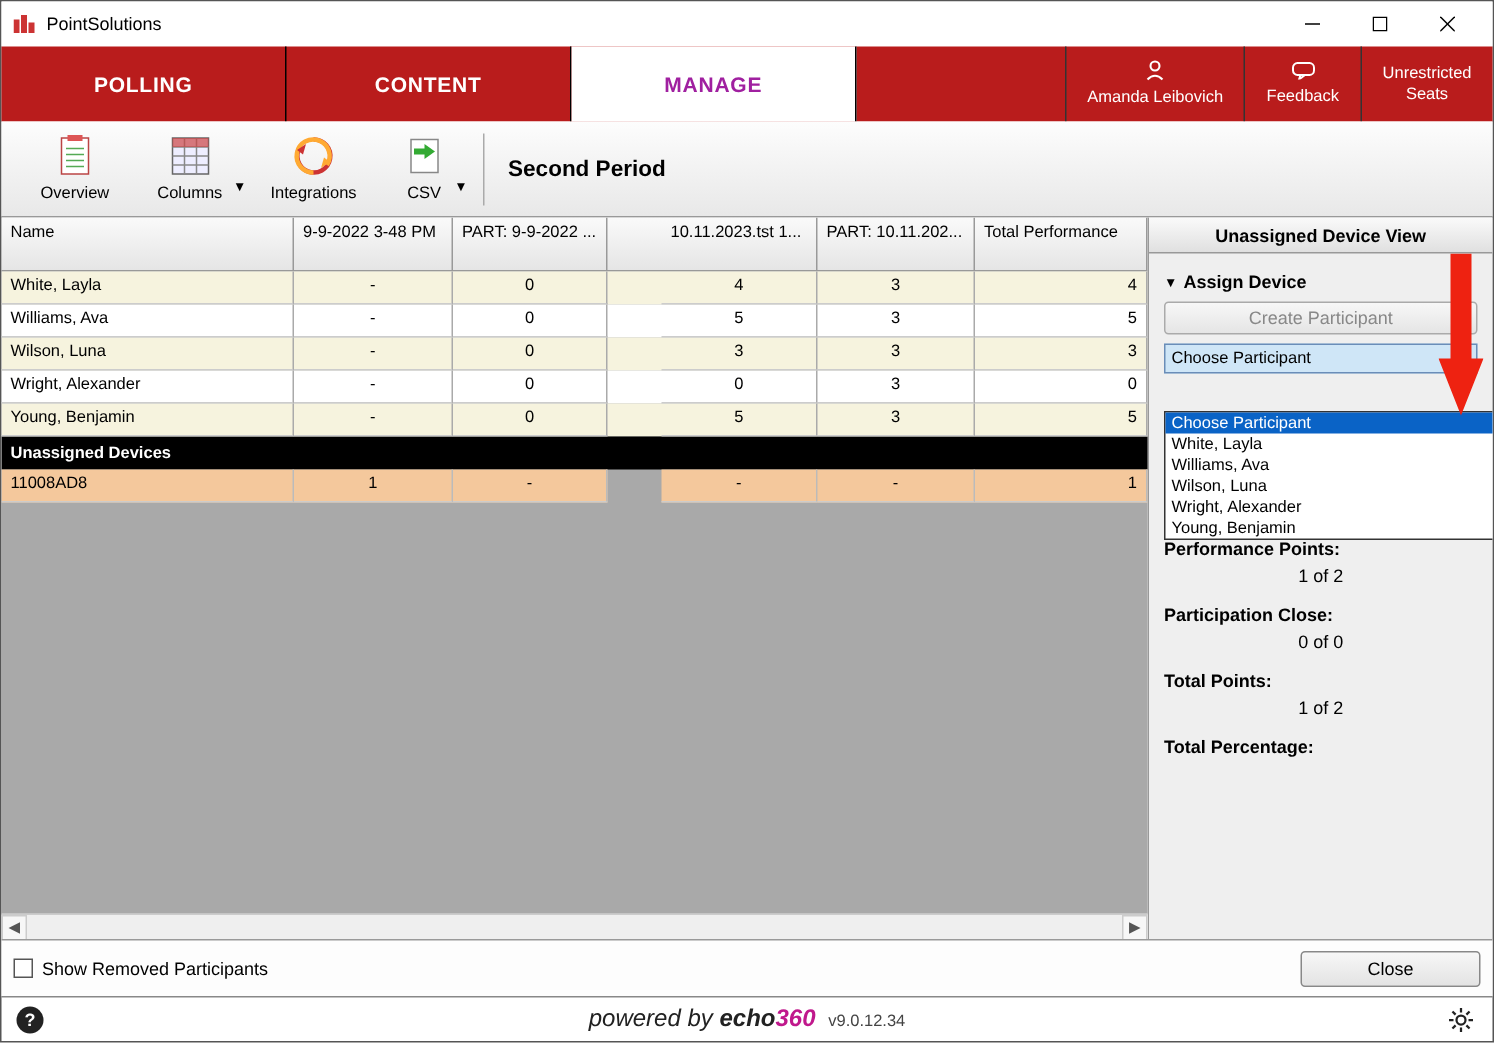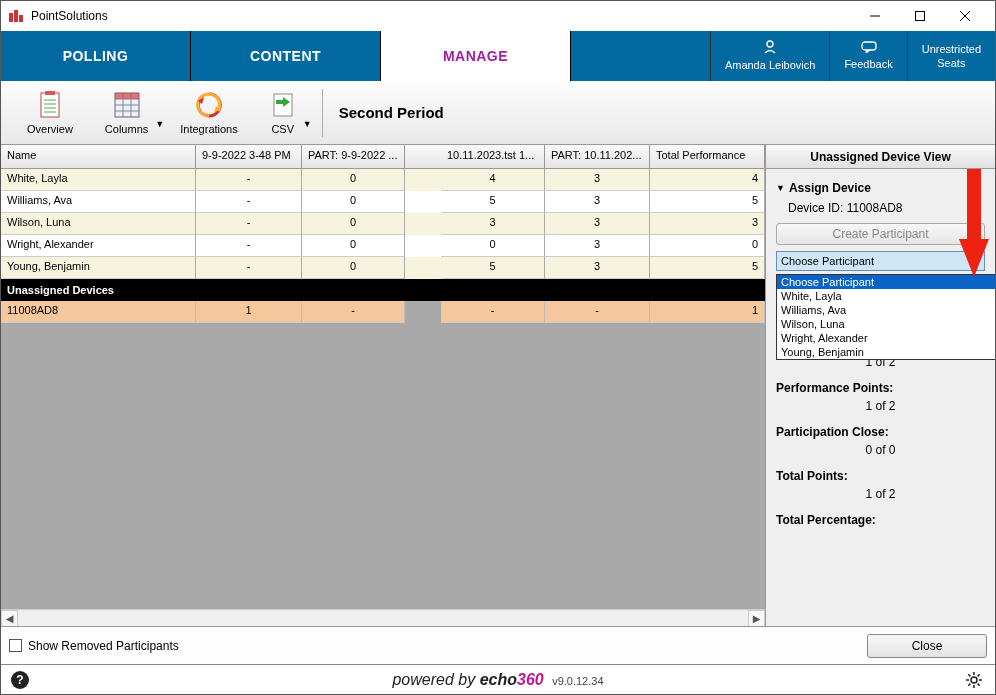--- a/index.html
+++ b/index.html
@@ -5,39 +5,39 @@
   * { box-sizing: border-box; margin: 0; padding: 0; }
   body { font-family: "Segoe UI", Arial, sans-serif; font-size: 12px; background: #fff; color: #000; }
   .window { width: 996px; height: 695px; border: 1px solid #555; display: flex; flex-direction: column; position: relative; }
   
   .titlebar { height: 30px; display: flex; align-items: center; padding: 0 8px; background: #fff; }
   .titlebar .app-icon { width: 16px; height: 12px; margin-right: 6px; }
   .titlebar .title { flex: 1; font-size: 12px; color: #000; }
   .titlebar .win-btns { display: flex; }
   .titlebar .win-btn { width: 45px; height: 28px; display: flex; align-items: center; justify-content: center; }
 
-  .tabbar { height: 50px; background: #0369a1; display: flex; color: #fff; }
+  .tabbar { height: 50px; background: #b91c1c; display: flex; color: #fff; }
   .tabbar .tab { width: 190px; display: flex; align-items: center; justify-content: center; font-size: 14px; font-weight: 600; letter-spacing: 0.5px; border-right: 1px solid #000; }
   .tabbar .tab.active { background: #fff; color: #a020a0; }
   .tabbar .spacer { flex: 1; }
   .tabbar .user-section { display: flex; align-items: stretch; }
   .tabbar .user-item { display: flex; flex-direction: column; align-items: center; justify-content: center; padding: 0 14px; font-size: 11px; line-height: 1.3; border-left: 1px solid #333; }
 
   .toolbar { height: 64px; background: linear-gradient(#fdfdfd,#e8e8e8); border-bottom: 1px solid #999; display: flex; align-items: center; padding: 0 10px; }
   .tool-btn { display: flex; flex-direction: column; align-items: center; justify-content: center; padding: 2px 10px; margin: 0 6px; font-size: 11px; position: relative; }
   .tool-btn .tool-label { margin-top: 2px; }
   .tool-btn .caret { position: absolute; right: -6px; bottom: 8px; font-size: 9px; }
   .tool-divider { width: 1px; height: 48px; background: #aaa; margin: 0 10px; }
   .tool-title { font-size: 15px; font-weight: 700; margin-left: 6px; }
   .tool-stats { margin-left: auto; display: flex; gap: 60px; padding-right: 20px; }
   .tool-stats .col { display: flex; flex-direction: column; gap: 10px; font-size: 12px; }
 
   .body-row { flex: 1; display: flex; overflow: hidden; }
   .grid-area { flex: 1; display: flex; flex-direction: column; border-right: 1px solid #999; }
-  .grid-header { display: flex; height: 24px; background: linear-gradient(#fafafa,#e5e5e5); border-bottom: 1px solid #999; }
+  .grid-header { display: flex; height: 36px; background: linear-gradient(#fafafa,#e5e5e5); border-bottom: 1px solid #999; }
   .grid-header .gh { border-right: 1px solid #999; padding: 4px 6px; font-size: 11px; overflow: hidden; white-space: nowrap; }
   .grid-rows { flex: 1; background: #a9a9a9; position: relative; }
   .grow { display: flex; height: 22px; font-size: 11px; }
   .grow.even { background: #f6f3de; }
   .grow.odd { background: #fff; }
   .grow .gc { border-right: 1px solid #aaa; border-bottom: 1px solid #ccc; padding: 3px 6px; overflow: hidden; white-space: nowrap; }
   .grow .gc.center { text-align: center; }
   .grow .gc.right { text-align: right; }
   .section-row { background: #000; color: #fff; font-weight: 700; height: 22px; display: flex; align-items: center; padding: 0 6px; font-size: 11px; }
   .grow.highlight .gc { background: #f4c89c; border-right-color: #bbb; }
@@ -259,21 +259,20 @@
       </div>
     </div>
 
     <div class="side-panel">
       <div class="side-header">Unassigned Device View</div>
       <div class="side-body">
         <div class="section-title">
           <span class="tri">▼</span>
           <span>Assign Device</span>
         </div>
-        <div class="indent">Device ID: 11008AD8</div>
         <div class="side-btn">Create Participant</div>
         <div class="combo">
           <span>Choose Participant</span>
           <span class="combo-arrow">⌄</span>
         </div>
 
         <div class="combo-list">
           <div class="opt sel">Choose Participant</div>
           <div class="opt">White, Layla</div>
           <div class="opt">Williams, Ava</div>

